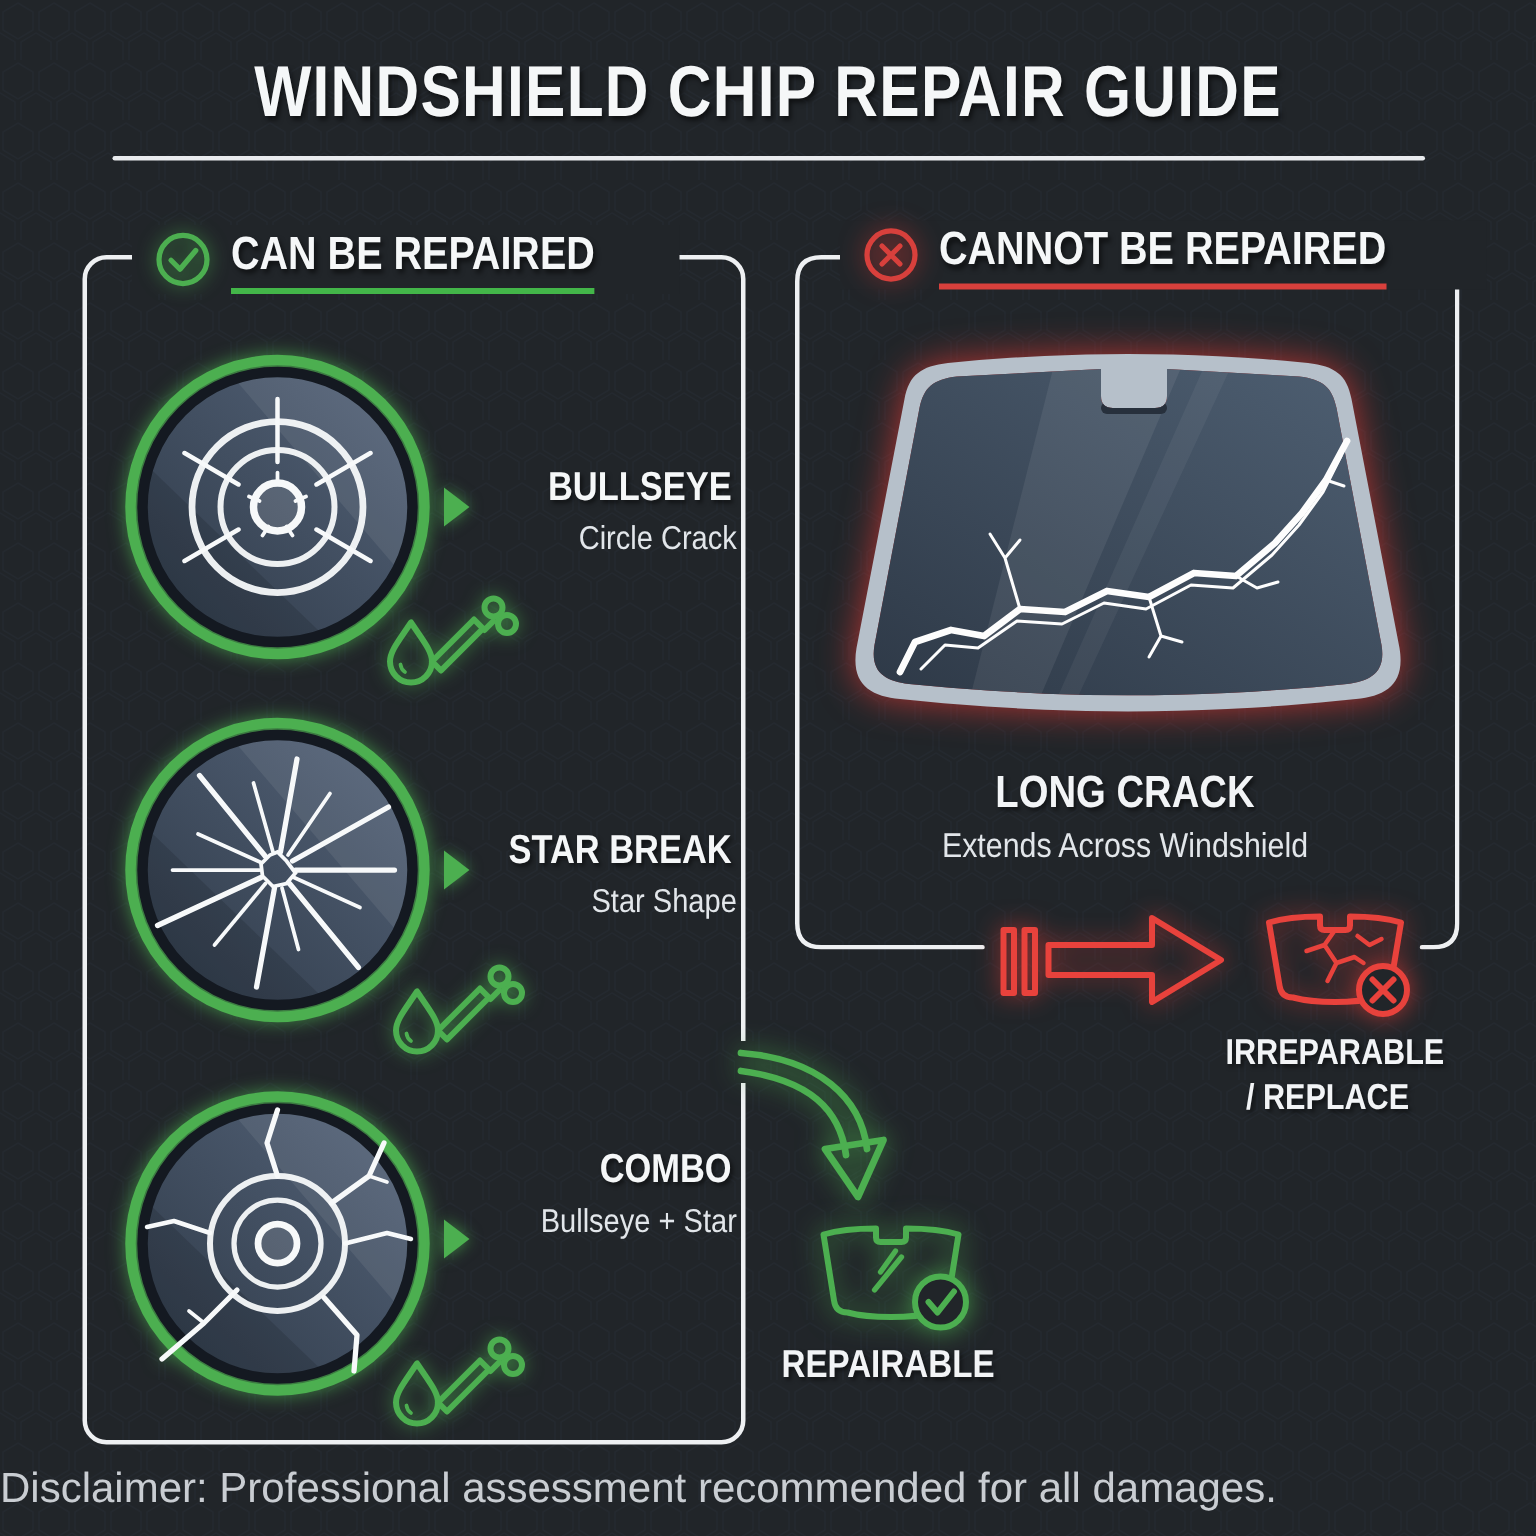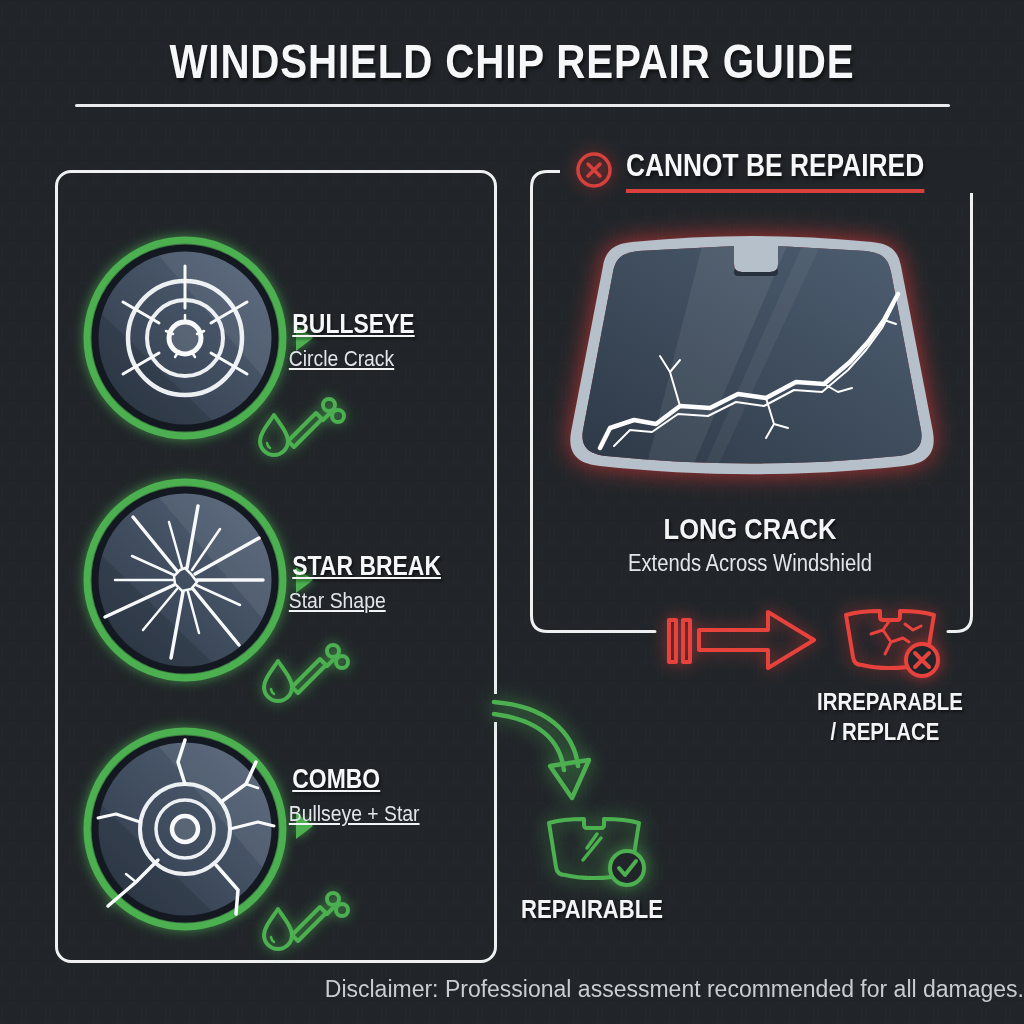--- a/index.html
+++ b/index.html
@@ -39,38 +39,38 @@
     display:flex; align-items:center; gap:12px;
   }
   .hdr-text {
     display:inline-block; transform:scaleX(.85); transform-origin:left center;
     font-size:31px; font-weight:700; color:#f5f7f8; white-space:nowrap;
     padding-bottom:5px; text-shadow:2px 3px 4px rgba(0,0,0,.55);
   }
   .hdr-text.green { border-bottom:4px solid #43b649; }
   .hdr-text.red   { border-bottom:4px solid #d8403c; }
 
-  .row-text { width:230px; text-align:left;text-decoration:underline; }
+  .row-text { width:230px; text-align:right; }
   .row-name { font-size:27px; font-weight:700; color:#f5f7f8; transform:scaleX(.85); text-shadow:2px 2px 3px rgba(0,0,0,.5); }
   .row-desc { font-size:22px; font-weight:400; color:#e2e6ea; transform:scaleX(.88); margin-top:6px; }
 
   .tri {
     width:0; height:0;
     border-top:13px solid transparent; border-bottom:13px solid transparent;
     border-left:17px solid #4caf50;
     filter: drop-shadow(0 0 5px rgba(76,175,80,.7));
   }
 
   .longcrack-name { left:590px; top:512px; width:320px; text-align:center; font-size:30px; font-weight:700; transform:scaleX(.85); text-shadow:2px 2px 3px rgba(0,0,0,.5); }
   .longcrack-desc { left:570px; top:550px; width:360px; text-align:center; font-size:23px; color:#e2e6ea; transform:scaleX(.88); }
 
   .irrep-label { left:805px; top:687px; width:160px; text-align:center; font-size:24px; font-weight:700; line-height:30px; transform:scaleX(.85); text-shadow:2px 2px 3px rgba(0,0,0,.5); }
   .rep-label   { left:502px; top:894px; width:180px; text-align:center; font-size:26px; font-weight:700; transform:scaleX(.85); text-shadow:2px 2px 3px rgba(0,0,0,.5); }
 
-  .disclaimer { left:0; right:0; top:976px; text-align:right; font-size:23px; color:#c9cdd2; }
+  .disclaimer { left:0; right:0; top:976px; text-align:left; font-size:28px; color:#c9cdd2; }
 
   .border-gap-mask { left:490px; top:694px; width:13px; height:28px; background:#212529; }
 </style>
 </head>
 <body>
 
 <div id="stage">
 
   <svg class="hexbg" width="1024" height="1024">
     <defs>
@@ -82,20 +82,27 @@
         </g>
       </pattern>
     </defs>
     <rect width="1024" height="1024" fill="url(#hx)"></rect>
   </svg>
 
   <div class="abs title">WINDSHIELD CHIP REPAIR GUIDE</div>
   <div class="abs title-rule"></div>
 
   <div class="abs panel-left">
+    <div class="panel-header">
+      <svg width="40" height="40" viewBox="0 0 40 40" class="glow-green">
+        <circle cx="20" cy="20" r="16" fill="none" stroke="#4caf50" stroke-width="3.5"></circle>
+        <path d="M12 20.5 L18 26.5 L28.5 14" fill="none" stroke="#4caf50" stroke-width="3.5" stroke-linecap="round" stroke-linejoin="round"></path>
+      </svg>
+      <span class="hdr-text green">CAN BE REPAIRED</span>
+    </div>
 
     <svg class="abs glow-green" style="left:20px; top:58px;" width="214" height="214" viewBox="0 0 214 214">
       <defs>
         <linearGradient id="glass1" x1="1" y1="0" x2="0" y2="1">
           <stop offset="0" stop-color="#55647a"></stop>
             <stop offset="1" stop-color="#2e3947"></stop>
         </linearGradient>
         <clipPath id="clip1">
             <circle cx="107" cy="107" r="90"></circle>
           </clipPath>

